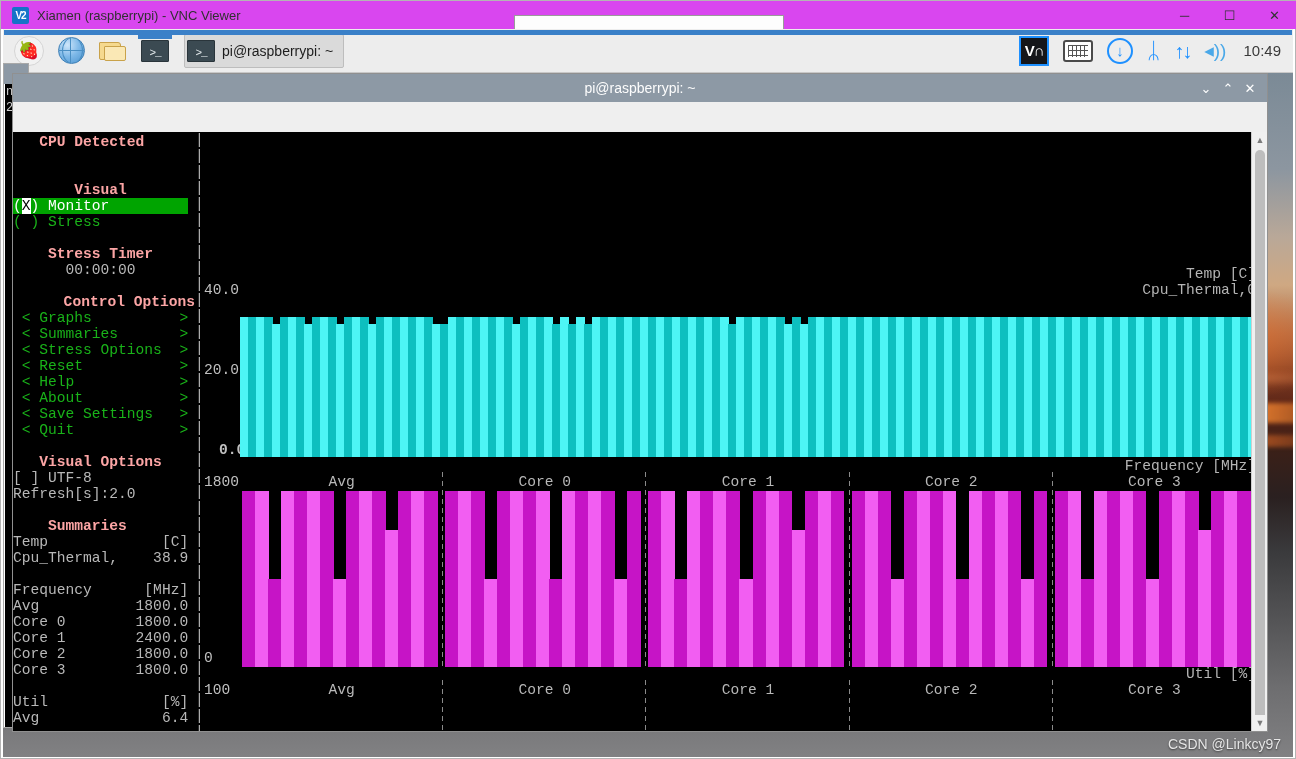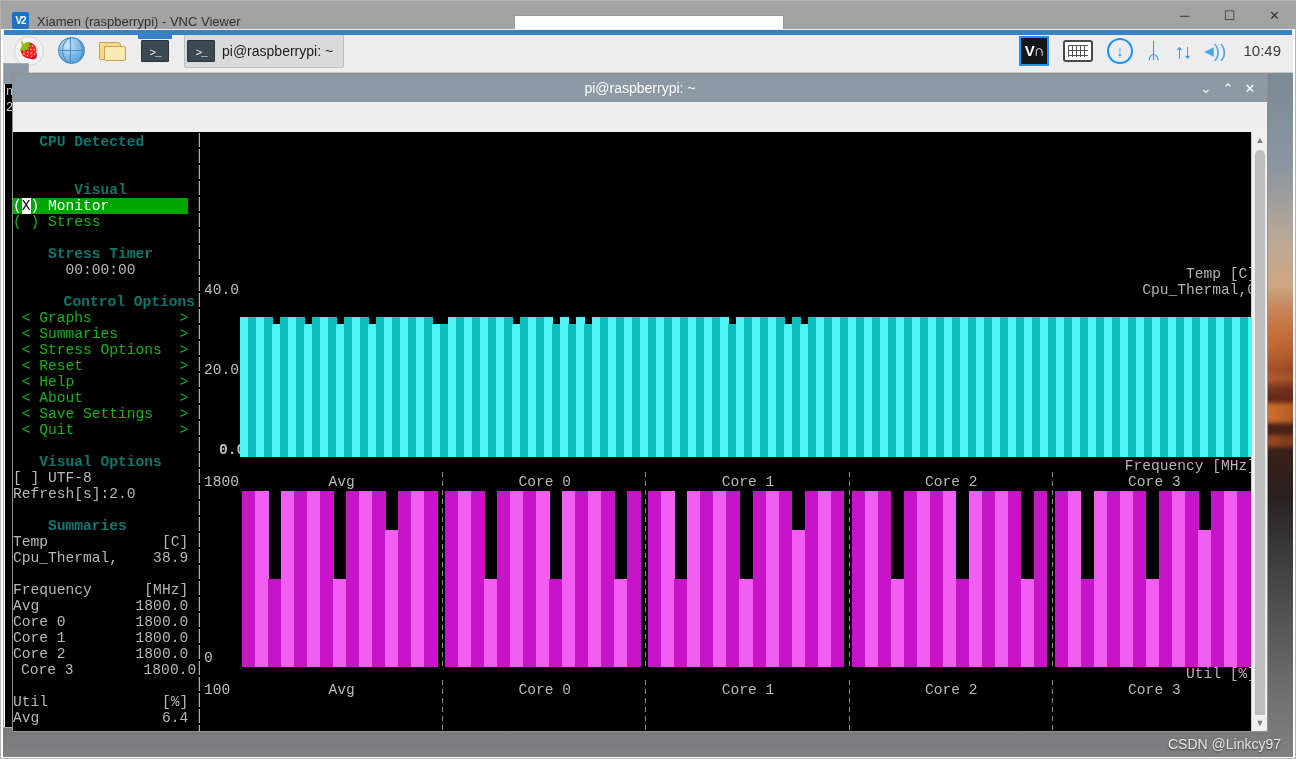--- a/index.html
+++ b/index.html
@@ -12,22 +12,22 @@
   #root { position: relative; width: 1296px; height: 759px; overflow: hidden; }
 
   
   .vnc-window {
     position: absolute; left: 0; top: 0; width: 1296px; height: 759px;
     background: #ffffff;
     border: 1px solid #b4b4b4;
   }
   .vnc-titlebar {
     position: absolute; left: 0; top: 0; width: 1296px; height: 28px;
-    background: #a3a3a3;
-    display: flex; align-items: flex-end;
+    background: #d946ef;
+    display: flex; align-items: center;
   }
   .vnc-appicon {
     width: 17px; height: 17px; margin-left: 11px; margin-right: 8px;
     background: #1673c8; border-radius: 2px;
     color: #fff; font-size: 10px; font-weight: bold;
     display: flex; align-items: center; justify-content: center;
     letter-spacing: -1px; font-family: "Liberation Sans", sans-serif;
   }
   .vnc-title {
     font-size: 13px; color: #303030; font-family: "Liberation Sans", sans-serif;
@@ -209,21 +209,21 @@
   }
 
   
   .tui {
     position: absolute; left: 0; top: 0; right: 16px; bottom: 0;
     font-family: "Liberation Mono", monospace;
     font-size: 14.6px; line-height: 16px;
     color: #c8c8c8; background: #000;
   }
   .row { position: absolute; left: 0; width: 182px; height: 16px; white-space: pre; }
-  .hdr { color: #0f766e; font-weight: bold; }
+  .hdr { color: #fca5a5; font-weight: bold; }
   .grn { color: #19b219; }
   .sel { background: #00a400; color: #ffffff; }
   .sel .xb { background:#ffffff; color:#000000; }
   .lbl { color: #b8b8b8; }
 
   .gutter {
     position: absolute; left: 182px; top: 0; width: 9px; height: 100%;
     white-space: pre; color: #b0b0b0; line-height: 16px;
   }
   .axis { position: absolute; left: 182px; white-space: pre; color: #c0c0c0; }
@@ -378,23 +378,23 @@
             <div class="row" style="top: 338px;"><span class="lbl">[ ] UTF-8</span></div>
             <div class="row" style="top: 354px;"><span class="lbl">Refresh[s]:2.0</span></div>
             <div class="row" style="top: 370px;">&nbsp;</div>
             <div class="row" style="top: 386px;"><span class="hdr">    Summaries</span></div>
             <div class="row" style="top: 402px;"><span class="lbl">Temp             [C]</span></div>
             <div class="row" style="top: 418px;"><span class="lbl">Cpu_Thermal,    38.9</span></div>
             <div class="row" style="top: 434px;">&nbsp;</div>
             <div class="row" style="top: 450px;"><span class="lbl">Frequency      [MHz]</span></div>
             <div class="row" style="top: 466px;"><span class="lbl">Avg           1800.0</span></div>
             <div class="row" style="top: 482px;"><span class="lbl">Core 0        1800.0</span></div>
-            <div class="row" style="top: 498px;"><span class="lbl">Core 1        1800.0</span></div>
+            <div class="row" style="top: 498px;"><span class="lbl">Core 1        2400.0</span></div>
             <div class="row" style="top: 514px;"><span class="lbl">Core 2        1800.0</span></div>
-            <div class="row" style="top: 530px; margin-left: 8px;"><span class="lbl">Core 3        1800.0</span></div>
+            <div class="row" style="top: 530px;"><span class="lbl">Core 3        1800.0</span></div>
             <div class="row" style="top: 546px;">&nbsp;</div>
             <div class="row" style="top: 562px;"><span class="lbl">Util             [%]</span></div>
             <div class="row" style="top: 578px;"><span class="lbl">Avg              6.4</span></div>
             <div class="gutter">|
 |
 |
 |
 |
 |
 |

